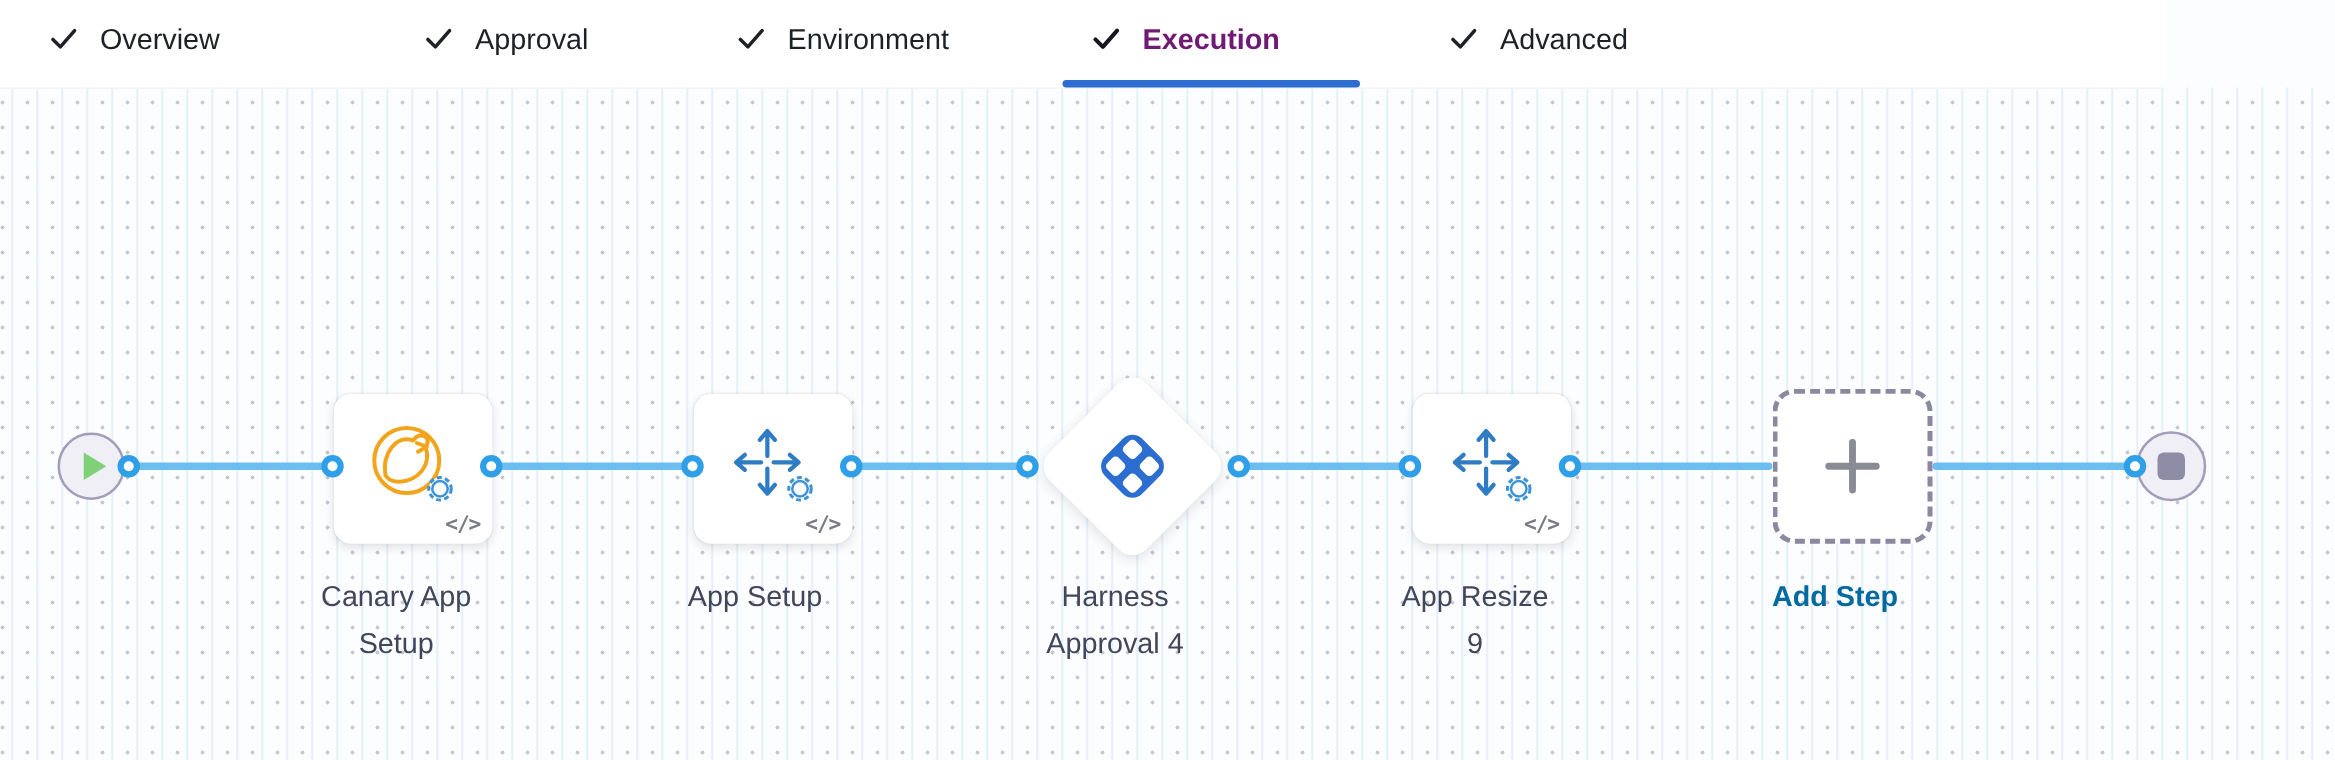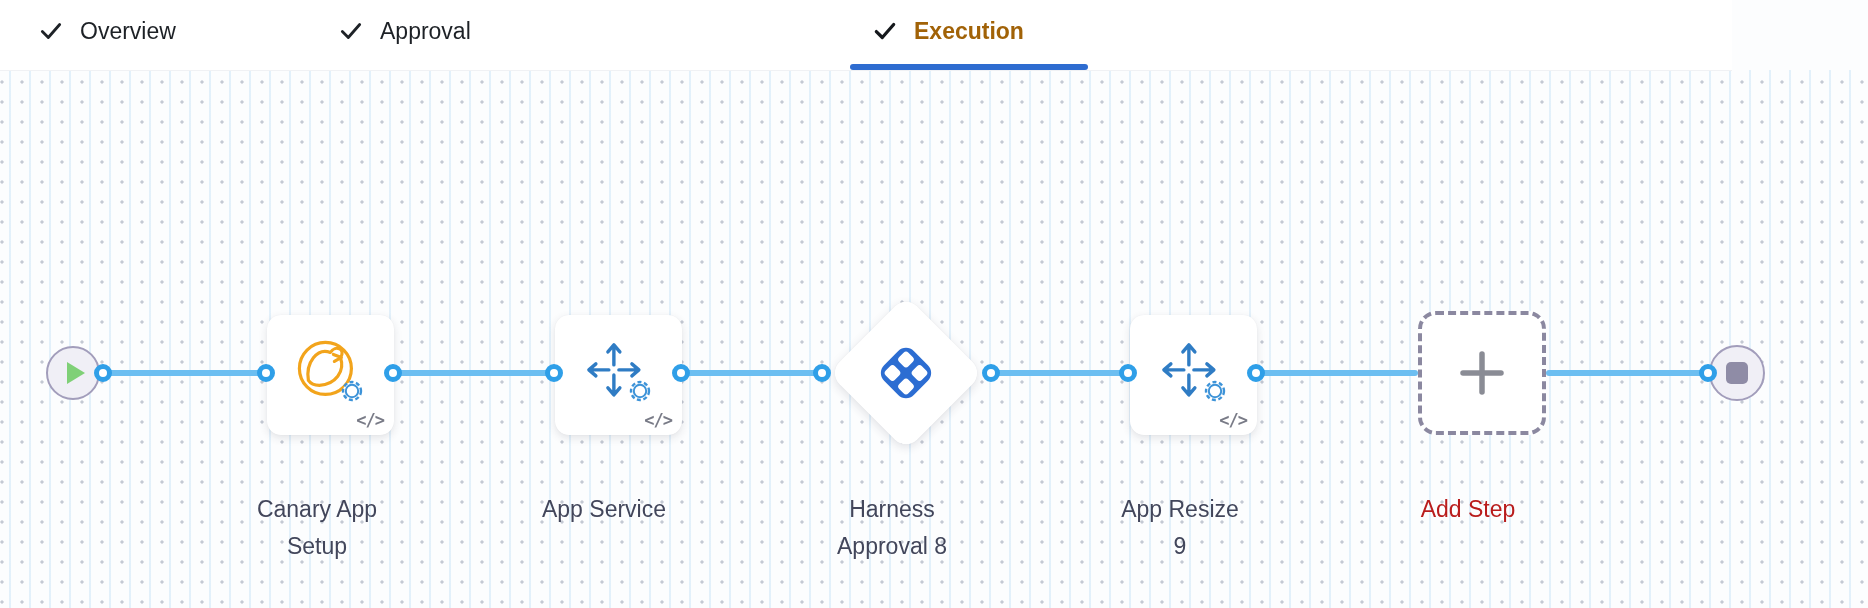--- a/index.html
+++ b/index.html
@@ -11,21 +11,21 @@
   }
   
   .tabbar{
     position:absolute;top:0;left:0;width:1732px;height:70px;
     background:#ffffff;border-bottom:1px solid #f0f1f4;z-index:5;
   }
   .tab{
     position:absolute;top:12px;height:38px;display:flex;align-items:center;gap:16px;
     font-size:23px;color:#1d2126;cursor:pointer;white-space:nowrap;
   }
-  .tab.active{font-weight:700;color:#a16207;}
+  .tab.active{font-weight:700;color:#701a75;}
   .tab .check{width:26px;height:26px;flex:0 0 auto;}
   .tab-underline{
     position:absolute;left:850px;top:64px;width:238px;height:6px;
     border-radius:3.5px;background:#2e6cd0;
   }
   
   .canvas{
     position:absolute;top:70px;left:0;width:1868px;height:538px;
     background-color:#fcfdfe;
     background-image:
@@ -62,45 +62,57 @@
     box-shadow:2px 2px 10px rgba(40,41,61,0.13), 0 0 1px rgba(40,41,61,0.08);z-index:2;
   }
   .diamond-icon{position:absolute;left:874px;top:341px;width:64px;height:64px;z-index:3;}
   .add-step{
     position:absolute;left:1418px;top:311px;width:128px;height:124px;box-sizing:border-box;
     background:#fff;border:4px dashed #8b88a0;border-radius:18px;z-index:2;
     display:flex;align-items:center;justify-content:center;cursor:pointer;
   }
   .node-label{
     position:absolute;top:459px;width:132px;text-align:center;z-index:2;
-    font-size:23px;line-height:37px;color:#42465b;margin-top:32px;
-  }
-  .node-label.muted{color:#b91c1c;}
+    font-size:23px;line-height:37px;color:#42465b;
+  }
+  .node-label.muted{color:#0369a1;font-weight:bold;}
 </style>
 </head>
 <body>
 
 <div class="tabbar">
   <div class="tab" style="left:38px">
     <svg class="check" viewBox="0 0 24 24">
         <path d="M4 12.5 9.5 18 20 6" fill="none" stroke="#1e2227" stroke-width="2.6" stroke-linecap="round" stroke-linejoin="round"></path>
       </svg>
     <span>Overview</span>
   </div>
   <div class="tab" style="left:338px">
     <svg class="check" viewBox="0 0 24 24">
         <path d="M4 12.5 9.5 18 20 6" fill="none" stroke="#1e2227" stroke-width="2.6" stroke-linecap="round" stroke-linejoin="round"></path>
       </svg>
     <span>Approval</span>
   </div>
+  <div class="tab" style="left:588px">
+    <svg class="check" viewBox="0 0 24 24">
+        <path d="M4 12.5 9.5 18 20 6" fill="none" stroke="#1e2227" stroke-width="2.6" stroke-linecap="round" stroke-linejoin="round"></path>
+      </svg>
+    <span>Environment</span>
+  </div>
   <div class="tab active" style="left:872px">
     <svg class="check" viewBox="0 0 24 24">
         <path d="M4 12.5 9.5 18 20 6" fill="none" stroke="#15181c" stroke-width="3" stroke-linecap="round" stroke-linejoin="round"></path>
       </svg>
     <span>Execution</span>
+  </div>
+  <div class="tab" style="left:1158px">
+    <svg class="check" viewBox="0 0 24 24">
+        <path d="M4 12.5 9.5 18 20 6" fill="none" stroke="#1e2227" stroke-width="2.6" stroke-linecap="round" stroke-linejoin="round"></path>
+      </svg>
+    <span>Advanced</span>
   </div>
   <div class="tab-underline"></div>
 </div>
 
 <div class="canvas"></div>
 
 <div class="link" style="left:103px;width:163px"></div>
 <div class="link" style="left:393px;width:161px"></div>
 <div class="link" style="left:681px;width:141px"></div>
 <div class="link" style="left:991px;width:137px"></div>
@@ -189,16 +201,16 @@
 <div class="ring" style="left:384px"></div>
 <div class="ring" style="left:545px"></div>
 <div class="ring" style="left:672px"></div>
 <div class="ring" style="left:813px"></div>
 <div class="ring" style="left:982px"></div>
 <div class="ring" style="left:1119px"></div>
 <div class="ring" style="left:1247px"></div>
 <div class="ring" style="left:1699px"></div>
 
 <div class="node-label" style="left:251px">Canary App Setup</div>
-<div class="node-label" style="left:538px">App Service</div>
-<div class="node-label" style="left:826px">Harness Approval 8</div>
+<div class="node-label" style="left:538px">App Setup</div>
+<div class="node-label" style="left:826px">Harness Approval 4</div>
 <div class="node-label" style="left:1114px">App Resize 9</div>
 <div class="node-label muted" style="left:1402px">Add Step</div>
 
 </body></html>

